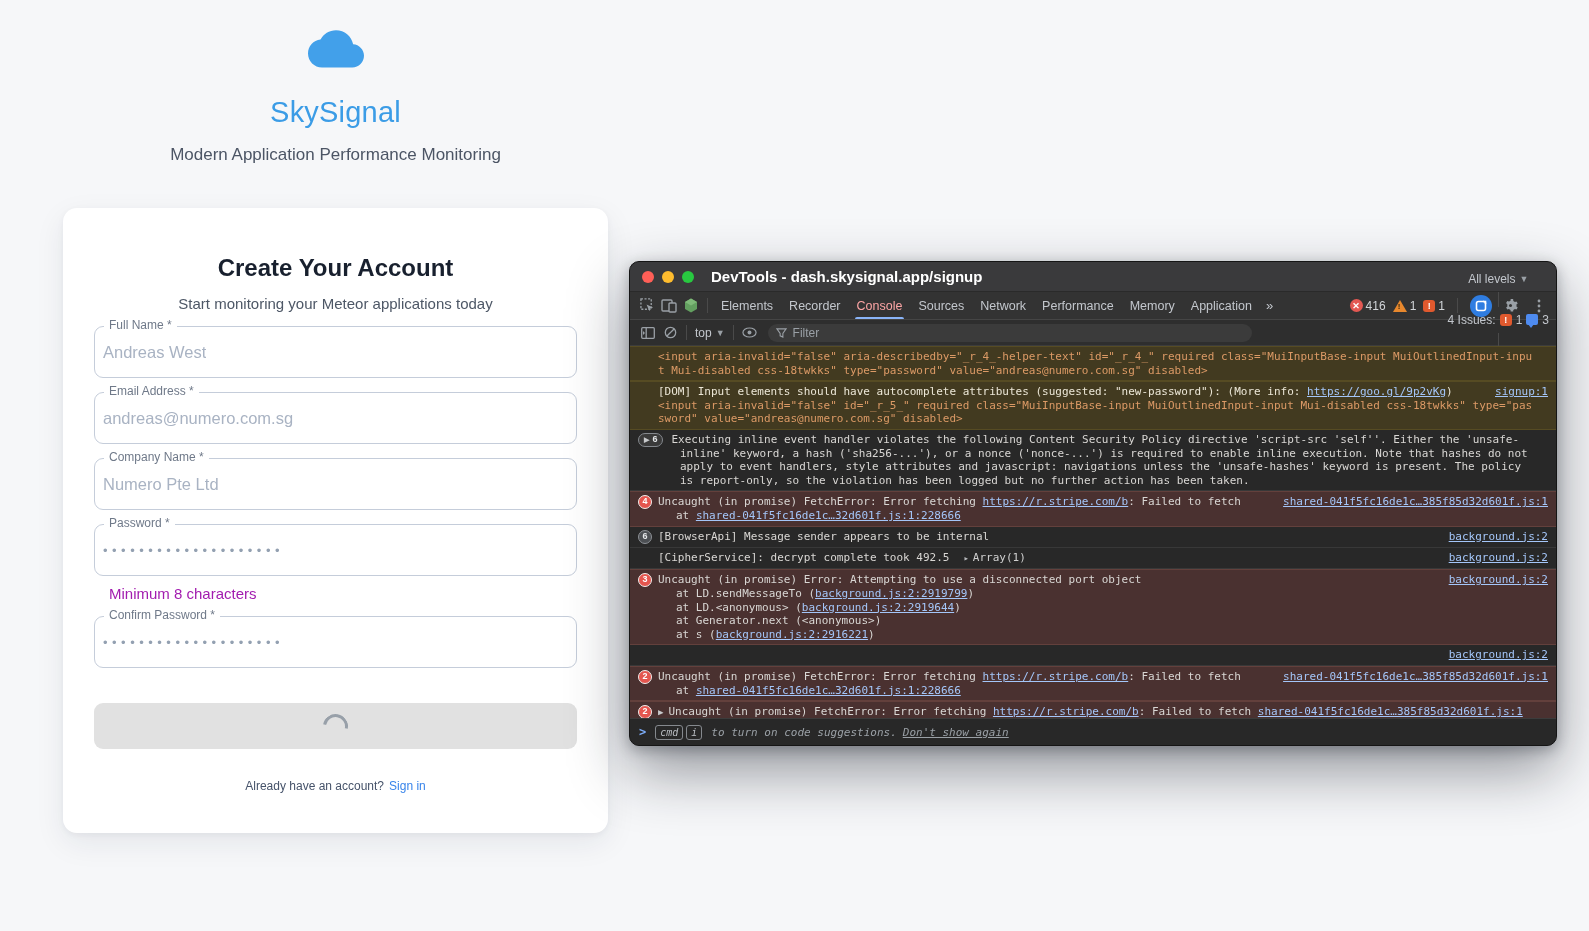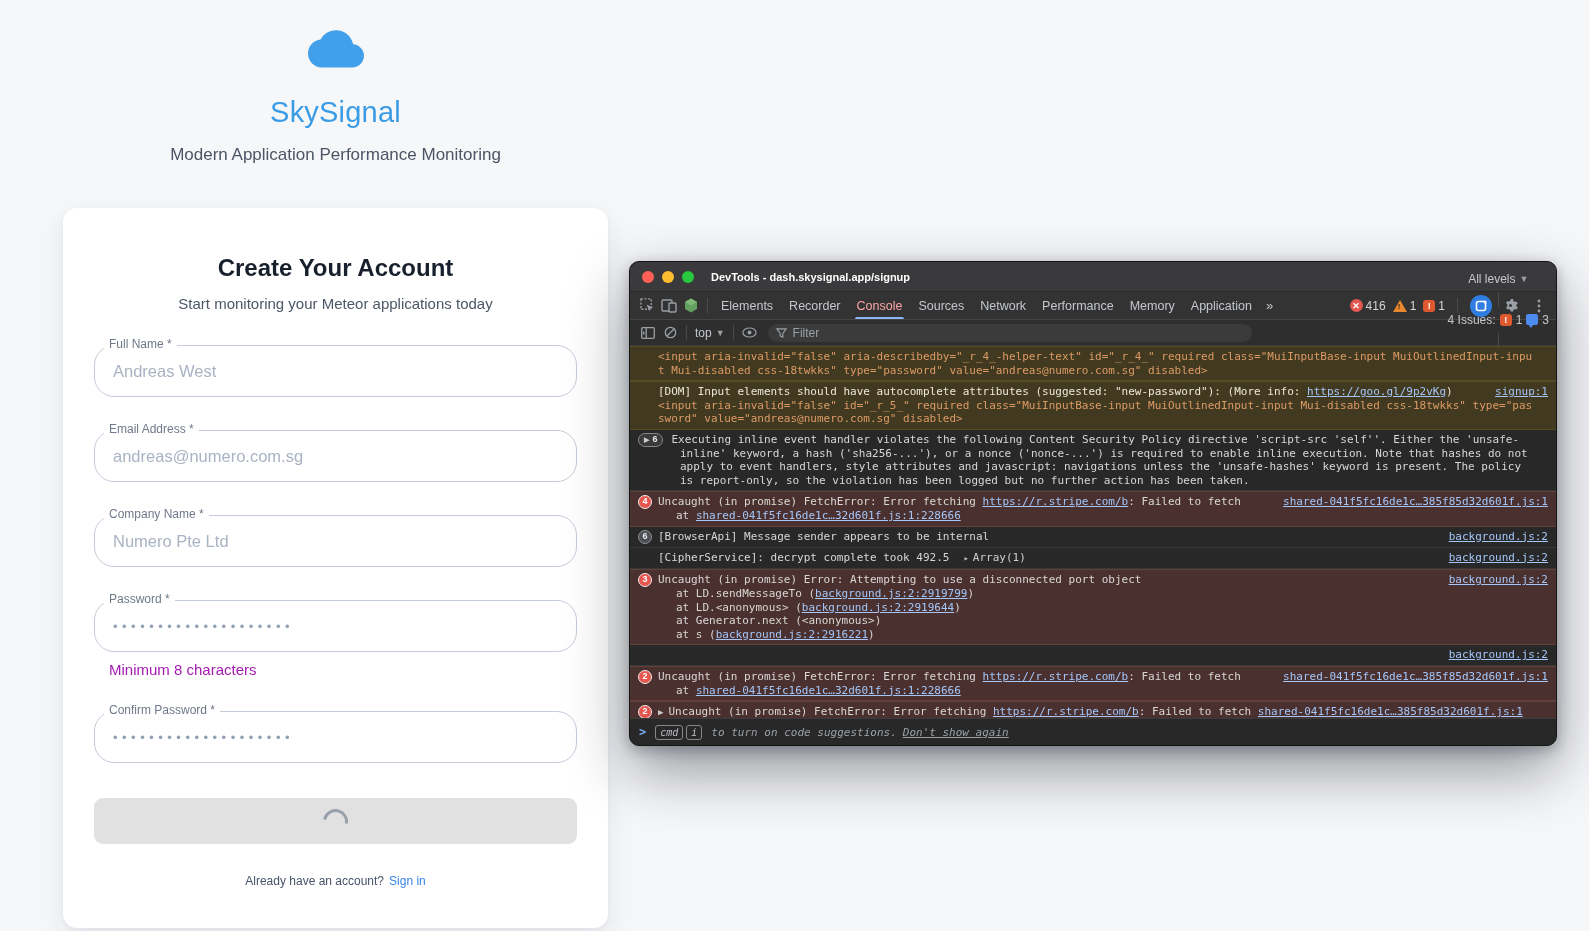--- a/index.html
+++ b/index.html
@@ -20,24 +20,24 @@
   .brand-tagline { margin-top:16px; font-size:17px; color:#4c5565; }
 
   .card {
     margin-top:43px; background:#ffffff; border-radius:14px;
     box-shadow:0 10px 30px rgba(30,40,60,.08), 0 2px 6px rgba(30,40,60,.05);
     padding:46px 31px 40px 31px;
   }
   .card-title { text-align:center; font-size:24px; font-weight:bold; color:#18202e; }
   .card-sub { text-align:center; font-size:15px; color:#4d5766; margin-top:13px; }
 
-  .field { position:relative; margin-top:33px; }
+  .field { position:relative; margin-top:14px; }
   .field-box {
-    height:52px; border:1px solid #c5cdda; border-radius:20px;
-    display:flex; align-items:center; padding:0 18px; background:#fff;
+    height:52px; border:1px solid #c5cdda; border-radius:9px;
+    display:flex; align-items:center; padding:0 8px; background:#fff;
   }
   .field-label {
     position:absolute; top:-7px; left:10px; background:#fff; padding:0 5px;
     font-size:12px; color:#6f7989; line-height:13px;
   }
   .field-value { font-size:16.5px; color:#a9b3c3; white-space:nowrap; overflow:hidden; }
   .field-value.dots { font-size:13px; letter-spacing:4.5px; color:#93a0b1; }
   .helper { font-size:15px; color:#a21caf; margin:9px 0 0 15px; }
 
   .loading-btn {
@@ -60,21 +60,21 @@
     box-shadow:0 24px 60px rgba(20,25,35,.45), 0 4px 14px rgba(20,25,35,.3);
     display:flex; flex-direction:column;
     font-family:"Liberation Sans", sans-serif;
   }
   .titlebar {
     height:30px; background:#3a3a3c; display:flex; align-items:center;
     padding:0 12px; flex:0 0 auto; border-bottom:1px solid #2a2a2a;
   }
   .tl { width:12px; height:12px; border-radius:50%; margin-right:8px; cursor:pointer; }
   .tl.red{ background:#ff5f57; } .tl.yellow{ background:#febc2e; } .tl.green{ background:#28c840; }
-  .win-title { color:#ffffff; font-weight:bold; font-size:11px; margin-left:9px; }
+  .win-title { color:#ffffff; font-weight:bold; font-size:15px; margin-left:9px; }
 
   .tabbar {
     height:28px; background:#333333; display:flex; align-items:center;
     padding:0 6px; flex:0 0 auto; border-bottom:1px solid #454545; color:#9aa0a6;
   }
   .tb-icon { width:22px; height:20px; display:flex; align-items:center; justify-content:center; cursor:pointer; flex:0 0 auto; }
   .vdiv { width:1px; height:15px; background:#4a4a4a; margin:0 5px; flex:0 0 auto; }
   .tab { padding:0 8px; font-size:12.5px; color:#c3c7cd; height:100%; display:flex; align-items:center; cursor:pointer; position:relative; white-space:nowrap; }
   .tab.active { color:#fca5a5; }
   .tab.active::after { content:""; position:absolute; left:6px; right:6px; bottom:0; height:2.5px; background:#8ab4f8; border-radius:2px 2px 0 0; }

